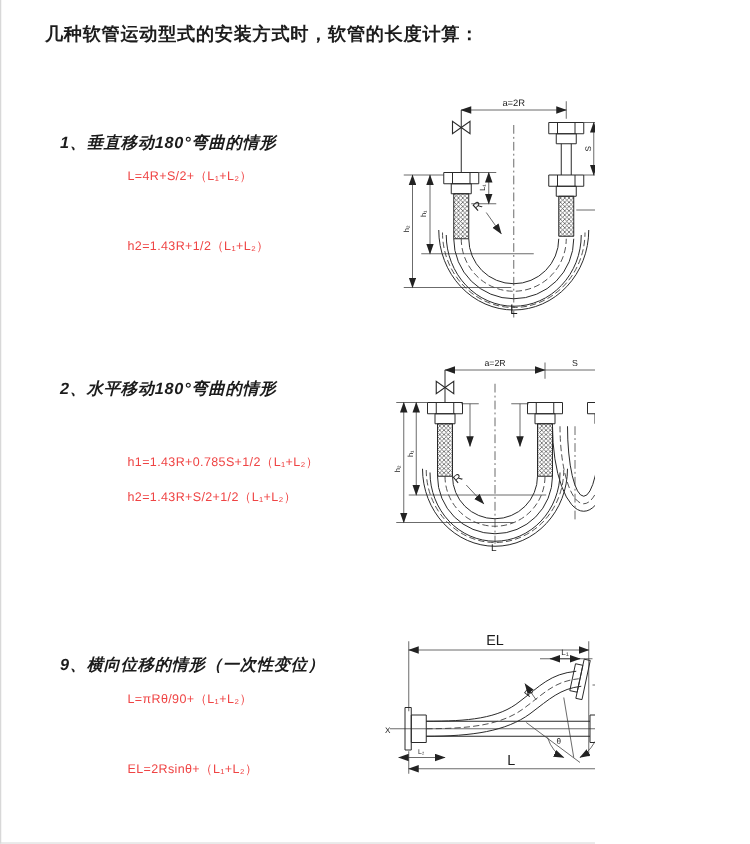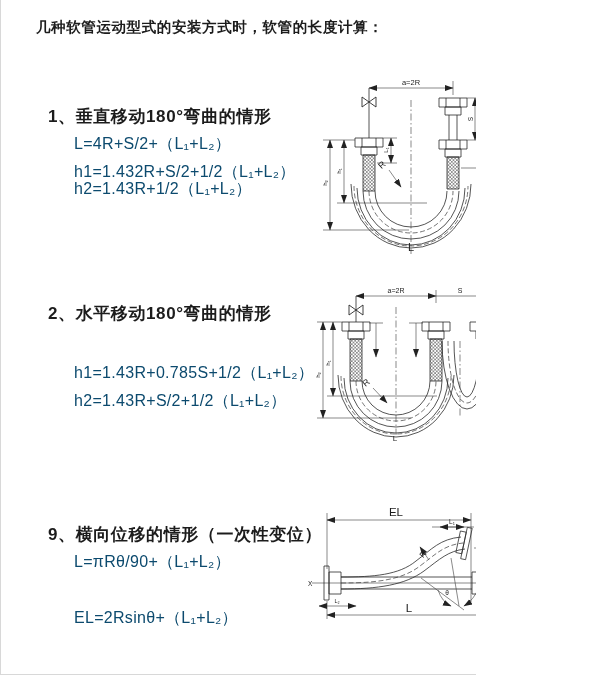--- a/index.html
+++ b/index.html
@@ -1,22 +1,22 @@
 <!DOCTYPE html>
 <html><head>
 <meta charset="utf-8">
 <style>
   html,body{margin:0;padding:0;background:#fff;}
   .page{position:relative;width:476px;height:675px;background:#ffffff;overflow:hidden;
         border-left:1px solid #d8d8d8;border-bottom:1px solid #d8d8d8;box-sizing:border-box;
         font-family:"Liberation Sans","DejaVu Sans",sans-serif;}
   .t{position:absolute;color:#1c1c1c;white-space:nowrap;}
   .title{font-size:14.5px;font-weight:600;letter-spacing:0.6px;}
-  .heading{font-size:17px;font-weight:600;letter-spacing:0.6px;}
-  .formula{font-size:16px;font-weight:500;letter-spacing:0.3px;color:#0c4a6e;}
+  .heading{font-size:13px;font-weight:600;letter-spacing:0.6px;font-style:italic;}
+  .formula{font-size:10px;font-weight:500;letter-spacing:0.3px;color:#ef4444;margin-left:28px;}
   svg{position:absolute;overflow:visible;}
   svg line,svg path,svg rect,svg circle,svg polyline{vector-effect:non-scaling-stroke;}
   .thin{stroke:#2a2a2a;stroke-width:0.8;fill:none;}
   .hair{stroke:#3a3a3a;stroke-width:0.6;fill:none;}
   .dash{stroke:#3a3a3a;stroke-width:0.6;fill:none;stroke-dasharray:7 2.5 1.5 2.5;}
   .dsh2{stroke:#3a3a3a;stroke-width:0.7;fill:none;stroke-dasharray:5 2.5;}
   .lbl{fill:#1c1c1c;font-family:"Liberation Sans","DejaVu Sans",sans-serif;}
 </style>
 </head>
 <body>
@@ -34,22 +34,21 @@
       <pattern id="xh" width="3.4" height="3.4" patternUnits="userSpaceOnUse">
         <path d="M0,3.4 L3.4,0 M0,0 L3.4,3.4" stroke="#4a4a4a" stroke-width="0.55"></path>
       </pattern>
     </defs>
   </svg>
 
   <div class="t title" style="left:35px;top:18px;">几种软管运动型式的安装方式时，软管的长度计算：</div>
 
   <div class="t heading" style="left:47px;top:105px;">1、垂直移动180°弯曲的情形</div>
   <div class="t formula" style="left:73px;top:134px;">L=4R+S/2+（L₁+L₂）</div>
-  <div class="t formula" style="left:73px;top:162px;">h1=1.432R+S/2+1/2（L₁+L₂）</div>
-  <div class="t formula" style="left:73px;top:179px;">h2=1.43R+1/2（L₁+L₂）</div>
+  <div class="t formula" style="left:73px;top:190px;">h2=1.43R+1/2（L₁+L₂）</div>
 
   <div class="t heading" style="left:47px;top:302px;">2、水平移动180°弯曲的情形</div>
   <div class="t formula" style="left:73px;top:363px;">h1=1.43R+0.785S+1/2（L₁+L₂）</div>
   <div class="t formula" style="left:73px;top:391px;">h2=1.43R+S/2+1/2（L₁+L₂）</div>
 
   <div class="t heading" style="left:47px;top:523px;">9、横向位移的情形（一次性变位）</div>
   <div class="t formula" style="left:73px;top:552px;">L=πRθ/90+（L₁+L₂）</div>
   <div class="t formula" style="left:73px;top:608px;">EL=2Rsinθ+（L₁+L₂）</div>
 
   <svg style="left:308px;top:70px;" width="252" height="198" viewBox="0 0 252 198">

